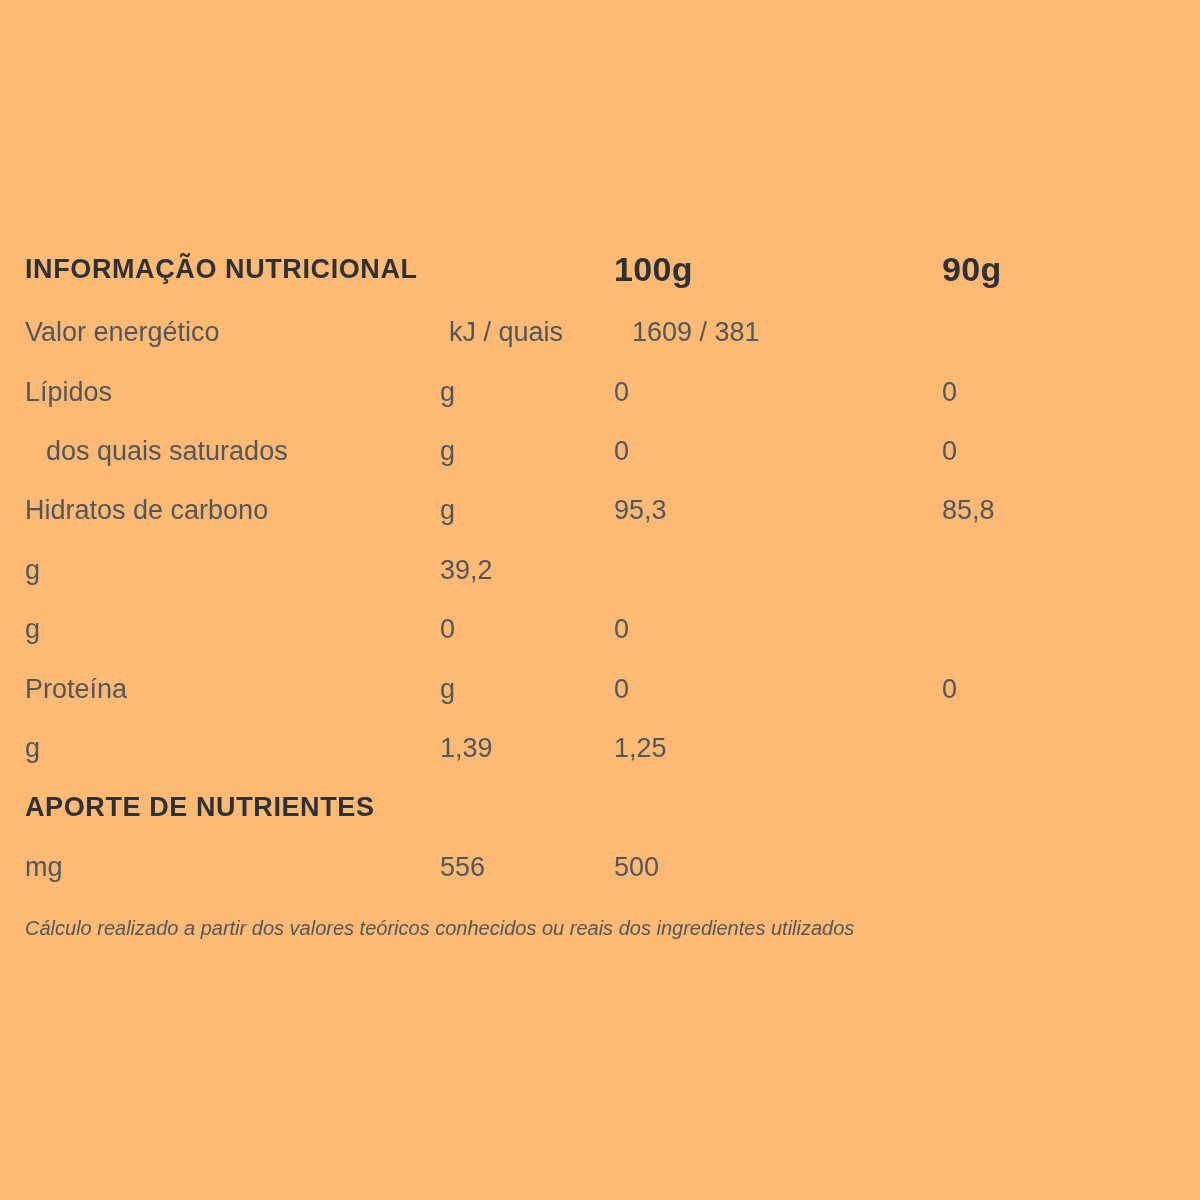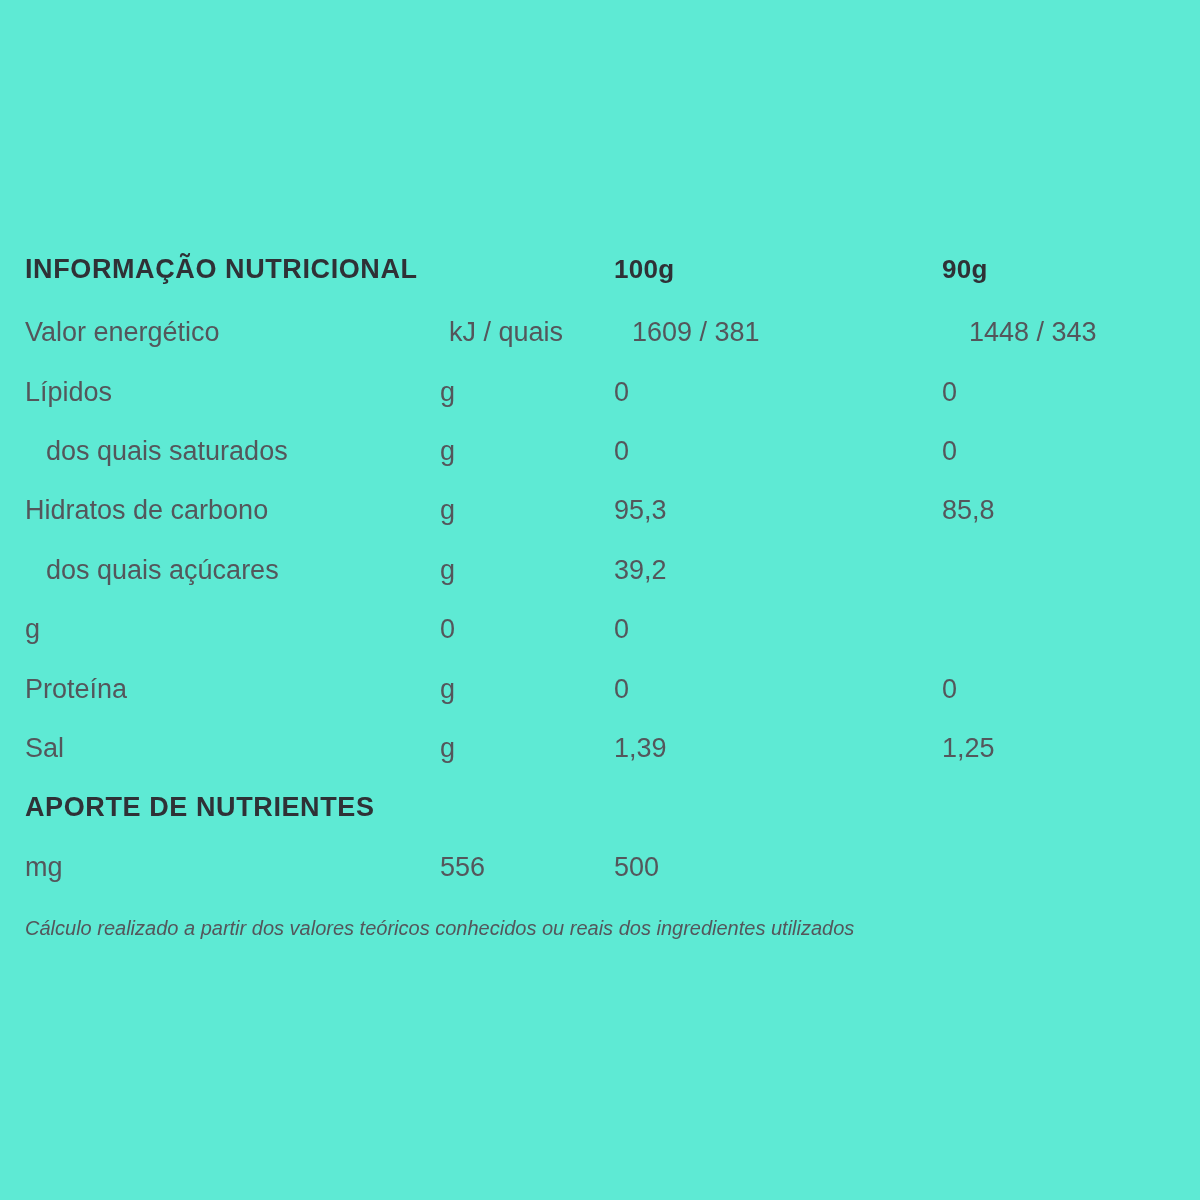--- a/index.html
+++ b/index.html
@@ -7,21 +7,21 @@
   body {
     width: 1200px;
     height: 1200px;
     font-family: "Liberation Sans", sans-serif;
     overflow: hidden;
   }
   .page {
     position: relative;
     width: 1200px;
     height: 1200px;
-    background: #5eead4;
+    background: #fdba74;
   }
   .content {
     position: absolute;
     top: 240px;
     left: 25px;
     right: 15px;
   }
   .row {
     display: grid;
     grid-template-columns: 415px 174px 328px 1fr;
@@ -40,21 +40,21 @@
   .cell.title {
     grid-column: 1 / 3;
     font-weight: 700;
     color: #2f3136;
     letter-spacing: 0.6px;
     font-size: 27px;
   }
   .cell.colhead {
     font-weight: 700;
     color: #2f3136;
-    font-size: 26px;
+    font-size: 34px;
     letter-spacing: 0.3px;
   }
   .cell.indent { padding-left: 21px; }
   .footnote {
     margin-top: 1px;
     height: 59.4px;
     display: flex;
     align-items: center;
     font-size: 20px;
     font-style: italic;
@@ -71,21 +71,20 @@
     <div class="row header-row">
       <div class="cell title">INFORMAÇÃO NUTRICIONAL</div>
       <div class="cell colhead">100g</div>
       <div class="cell colhead">90g</div>
     </div>
 
     <div class="row first-data-row">
       <div class="cell">Valor energético</div>
       <div class="cell">kJ / quais</div>
       <div class="cell">1609 / 381</div>
-      <div class="cell">1448 / 343</div>
     </div>
 
     <div class="row">
       <div class="cell">Lípidos</div>
       <div class="cell">g</div>
       <div class="cell">0</div>
       <div class="cell">0</div>
     </div>
 
     <div class="row">
@@ -96,40 +95,38 @@
     </div>
 
     <div class="row">
       <div class="cell">Hidratos de carbono</div>
       <div class="cell">g</div>
       <div class="cell">95,3</div>
       <div class="cell">85,8</div>
     </div>
 
     <div class="row">
-      <div class="cell indent">dos quais açúcares</div>
       <div class="cell">g</div>
       <div class="cell">39,2</div>
     </div>
 
     <div class="row">
       <div class="cell">g</div>
       <div class="cell">0</div>
       <div class="cell">0</div>
     </div>
 
     <div class="row">
       <div class="cell">Proteína</div>
       <div class="cell">g</div>
       <div class="cell">0</div>
       <div class="cell">0</div>
     </div>
 
     <div class="row">
-      <div class="cell">Sal</div>
       <div class="cell">g</div>
       <div class="cell">1,39</div>
       <div class="cell">1,25</div>
     </div>
 
     <div class="row">
       <div class="cell title">APORTE DE NUTRIENTES</div>
       <div class="cell"></div>
       <div class="cell"></div>
     </div>

